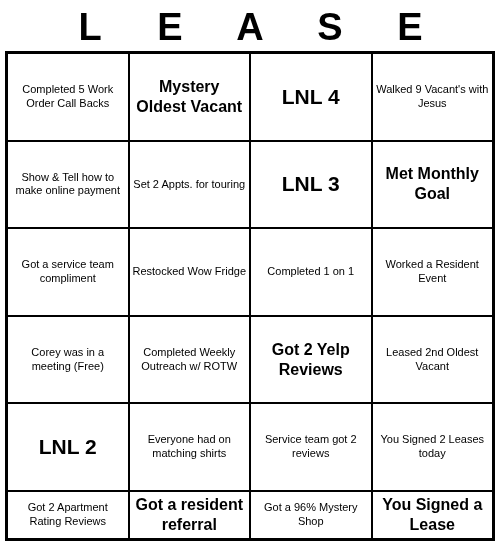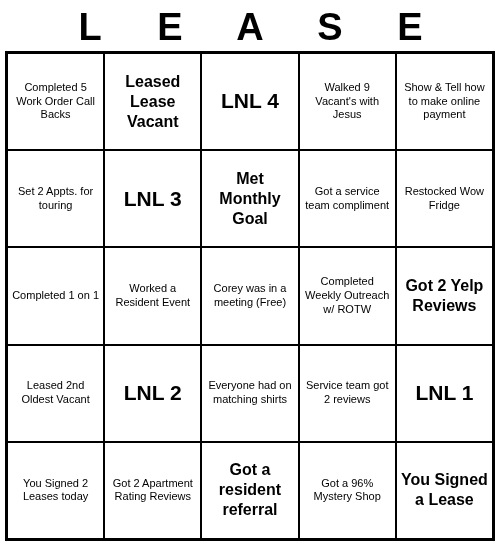--- a/index.html
+++ b/index.html
@@ -25,21 +25,21 @@
     }
     .title-letter {
       font-size: 38px;
       font-weight: bold;
       width: 80px;
       text-align: center;
       color: #000;
     }
     .bingo-grid {
       display: grid;
-      grid-template-columns: repeat(5, 1fr);
+      grid-template-columns: repeat(4, 1fr);
       grid-template-rows: repeat(5, 1fr);
       width: 490px;
       height: 490px;
       border: 2px solid #000;
     }
     .cell {
       border: 1.5px solid #000;
       display: flex;
       align-items: center;
       justify-content: center;
@@ -65,37 +65,36 @@
 <div class="title-row">
   <span class="title-letter">L</span>
   <span class="title-letter">E</span>
   <span class="title-letter">A</span>
   <span class="title-letter">S</span>
   <span class="title-letter">E</span>
 </div>
 
 <div class="bingo-grid">
 <div class="cell">Completed 5 Work Order Call Backs</div>
-    <div class="cell medium">Leased Lease Vacant</div>
+    <div class="cell medium">Mystery Oldest Vacant</div>
     <div class="cell large">LNL 4</div>
     <div class="cell">Walked 9 Vacant's with Jesus</div>
     <div class="cell">Show &amp; Tell how to make online payment</div>
     <div class="cell">Set 2 Appts. for touring</div>
     <div class="cell large">LNL 3</div>
     <div class="cell medium">Met Monthly Goal</div>
     <div class="cell">Got a service team compliment</div>
     <div class="cell">Restocked Wow Fridge</div>
     <div class="cell">Completed 1 on 1</div>
     <div class="cell">Worked a Resident Event</div>
     <div class="cell">Corey was in a meeting (Free)</div>
     <div class="cell">Completed Weekly Outreach w/ ROTW</div>
     <div class="cell medium">Got 2 Yelp Reviews</div>
     <div class="cell">Leased 2nd Oldest Vacant</div>
     <div class="cell large">LNL 2</div>
     <div class="cell">Everyone had on matching shirts</div>
     <div class="cell">Service team got 2 reviews</div>
-    <div class="cell large">LNL 1</div>
     <div class="cell">You Signed 2 Leases today</div>
     <div class="cell">Got 2 Apartment Rating Reviews</div>
     <div class="cell medium">Got a resident referral</div>
     <div class="cell">Got a 96% Mystery Shop</div>
     <div class="cell medium">You Signed a Lease</div>
   </div>
 
 </body></html>

